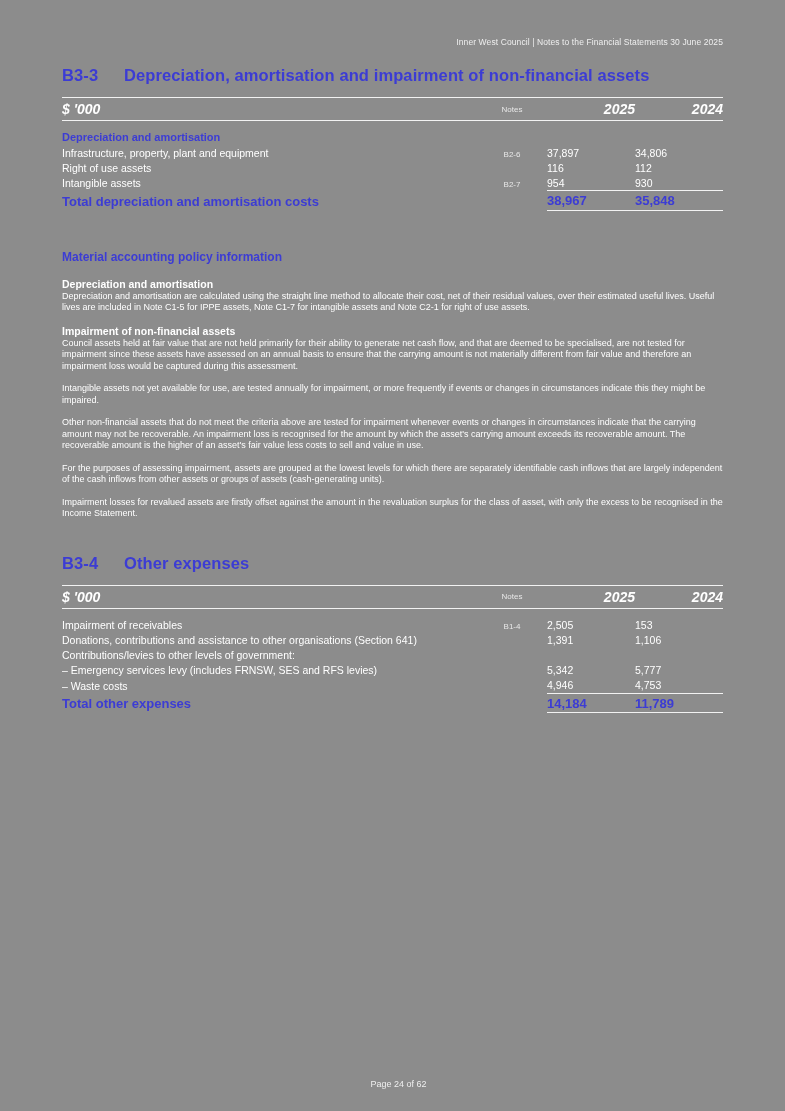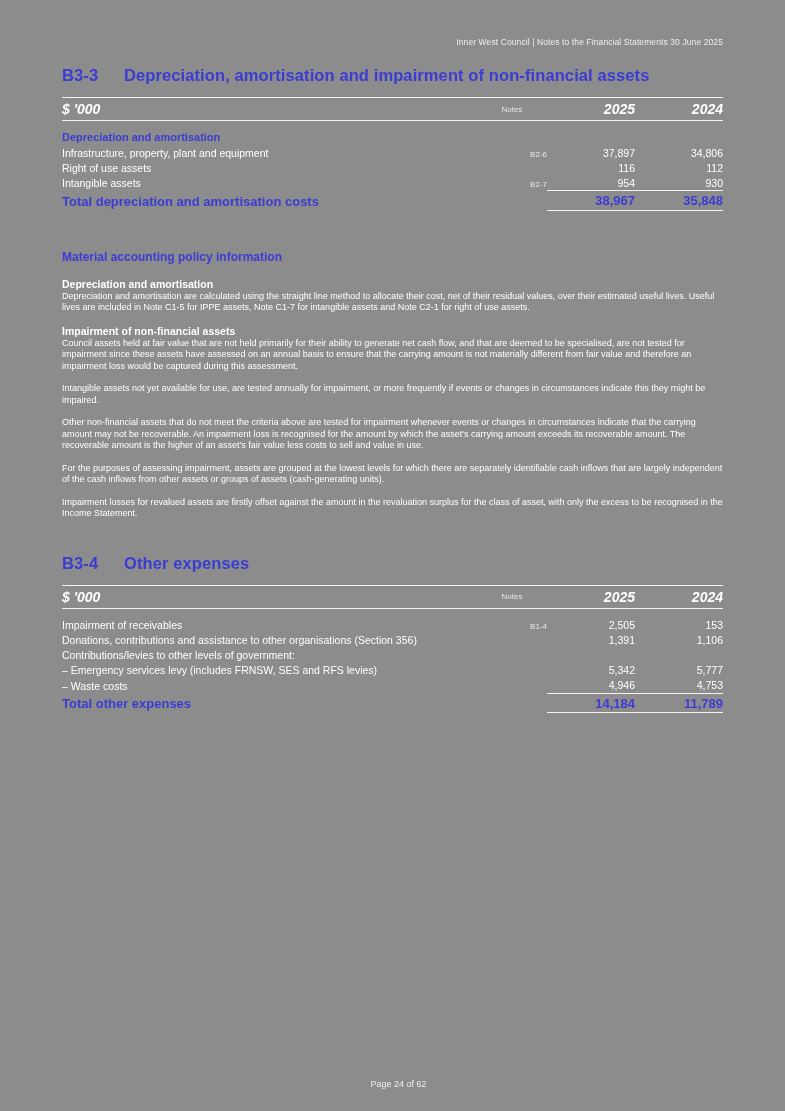--- a/index.html
+++ b/index.html
@@ -75,22 +75,22 @@
     font-weight: normal;
     text-align: center;
     color: #e8e8e8;
   }
   table.fin td {
     padding: 1.5px 0;
     vertical-align: bottom;
     white-space: nowrap;
   }
   td.lbl  { text-align: left; }
-  td.note { text-align: right; font-size: 8px; color: #e8e8e8; }
-  td.num  { text-align: right; padding-right: 4px; }
+  td.note { text-align: center; font-size: 8px; color: #e8e8e8; }
+  td.num  { text-align: left; padding-right: 4px; }
   tr.group-head td {
     color: #3c3cd4;
     font-weight: bold;
     font-size: 11px;
     padding-top: 10px;
     padding-bottom: 2px;
   }
   tr.spacer td { height: 9px; padding: 0; }
   tr.total td {
     color: #3c3cd4;
@@ -232,21 +232,21 @@
           <td></td>
             <td></td>
         </tr>
         <tr>
           <td class="lbl">Impairment of receivables</td>
           <td class="note">B1-4</td>
           <td class="num">2,505</td>
           <td class="num">153</td>
         </tr>
         <tr>
-          <td class="lbl">Donations, contributions and assistance to other organisations (Section 356)</td>
+          <td class="lbl">Donations, contributions and assistance to other organisations (Section 641)</td>
           <td class="note"></td>
           <td class="num">1,391</td>
           <td class="num">1,106</td>
         </tr>
         <tr>
           <td class="lbl">Contributions/levies to other levels of government:</td>
           <td class="note"></td>
           <td class="num"></td>
           <td class="num"></td>
         </tr>

